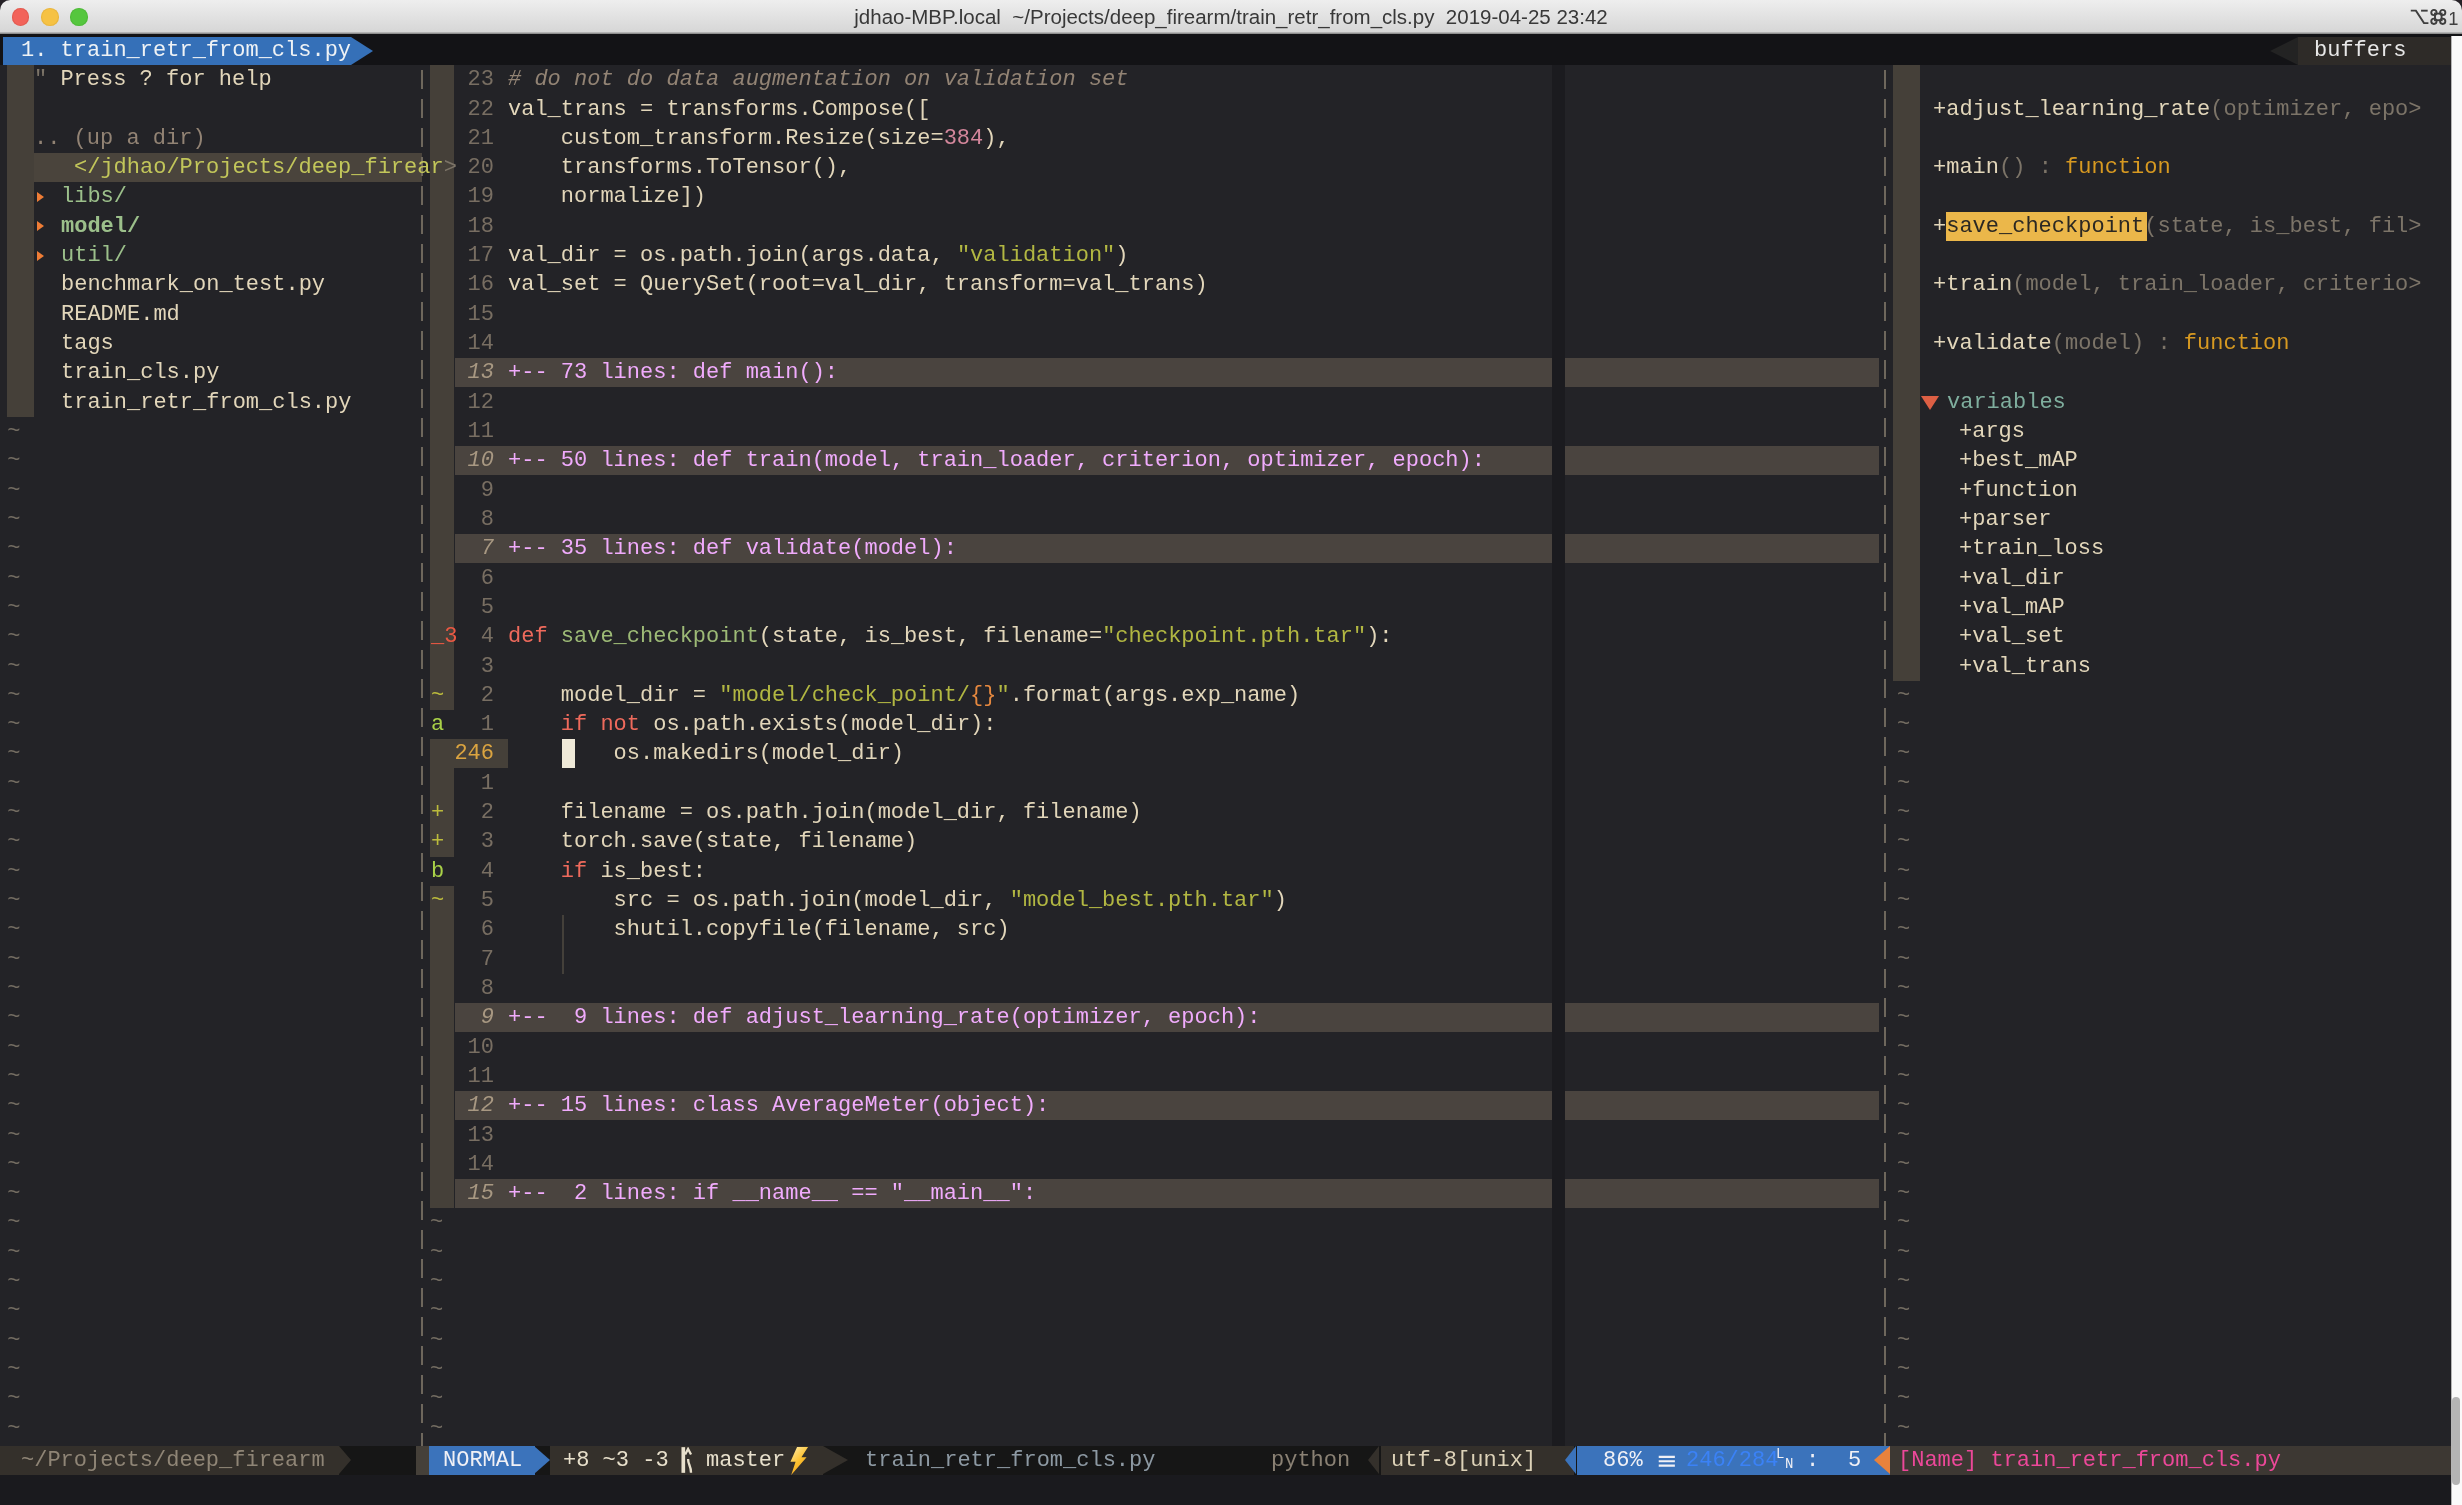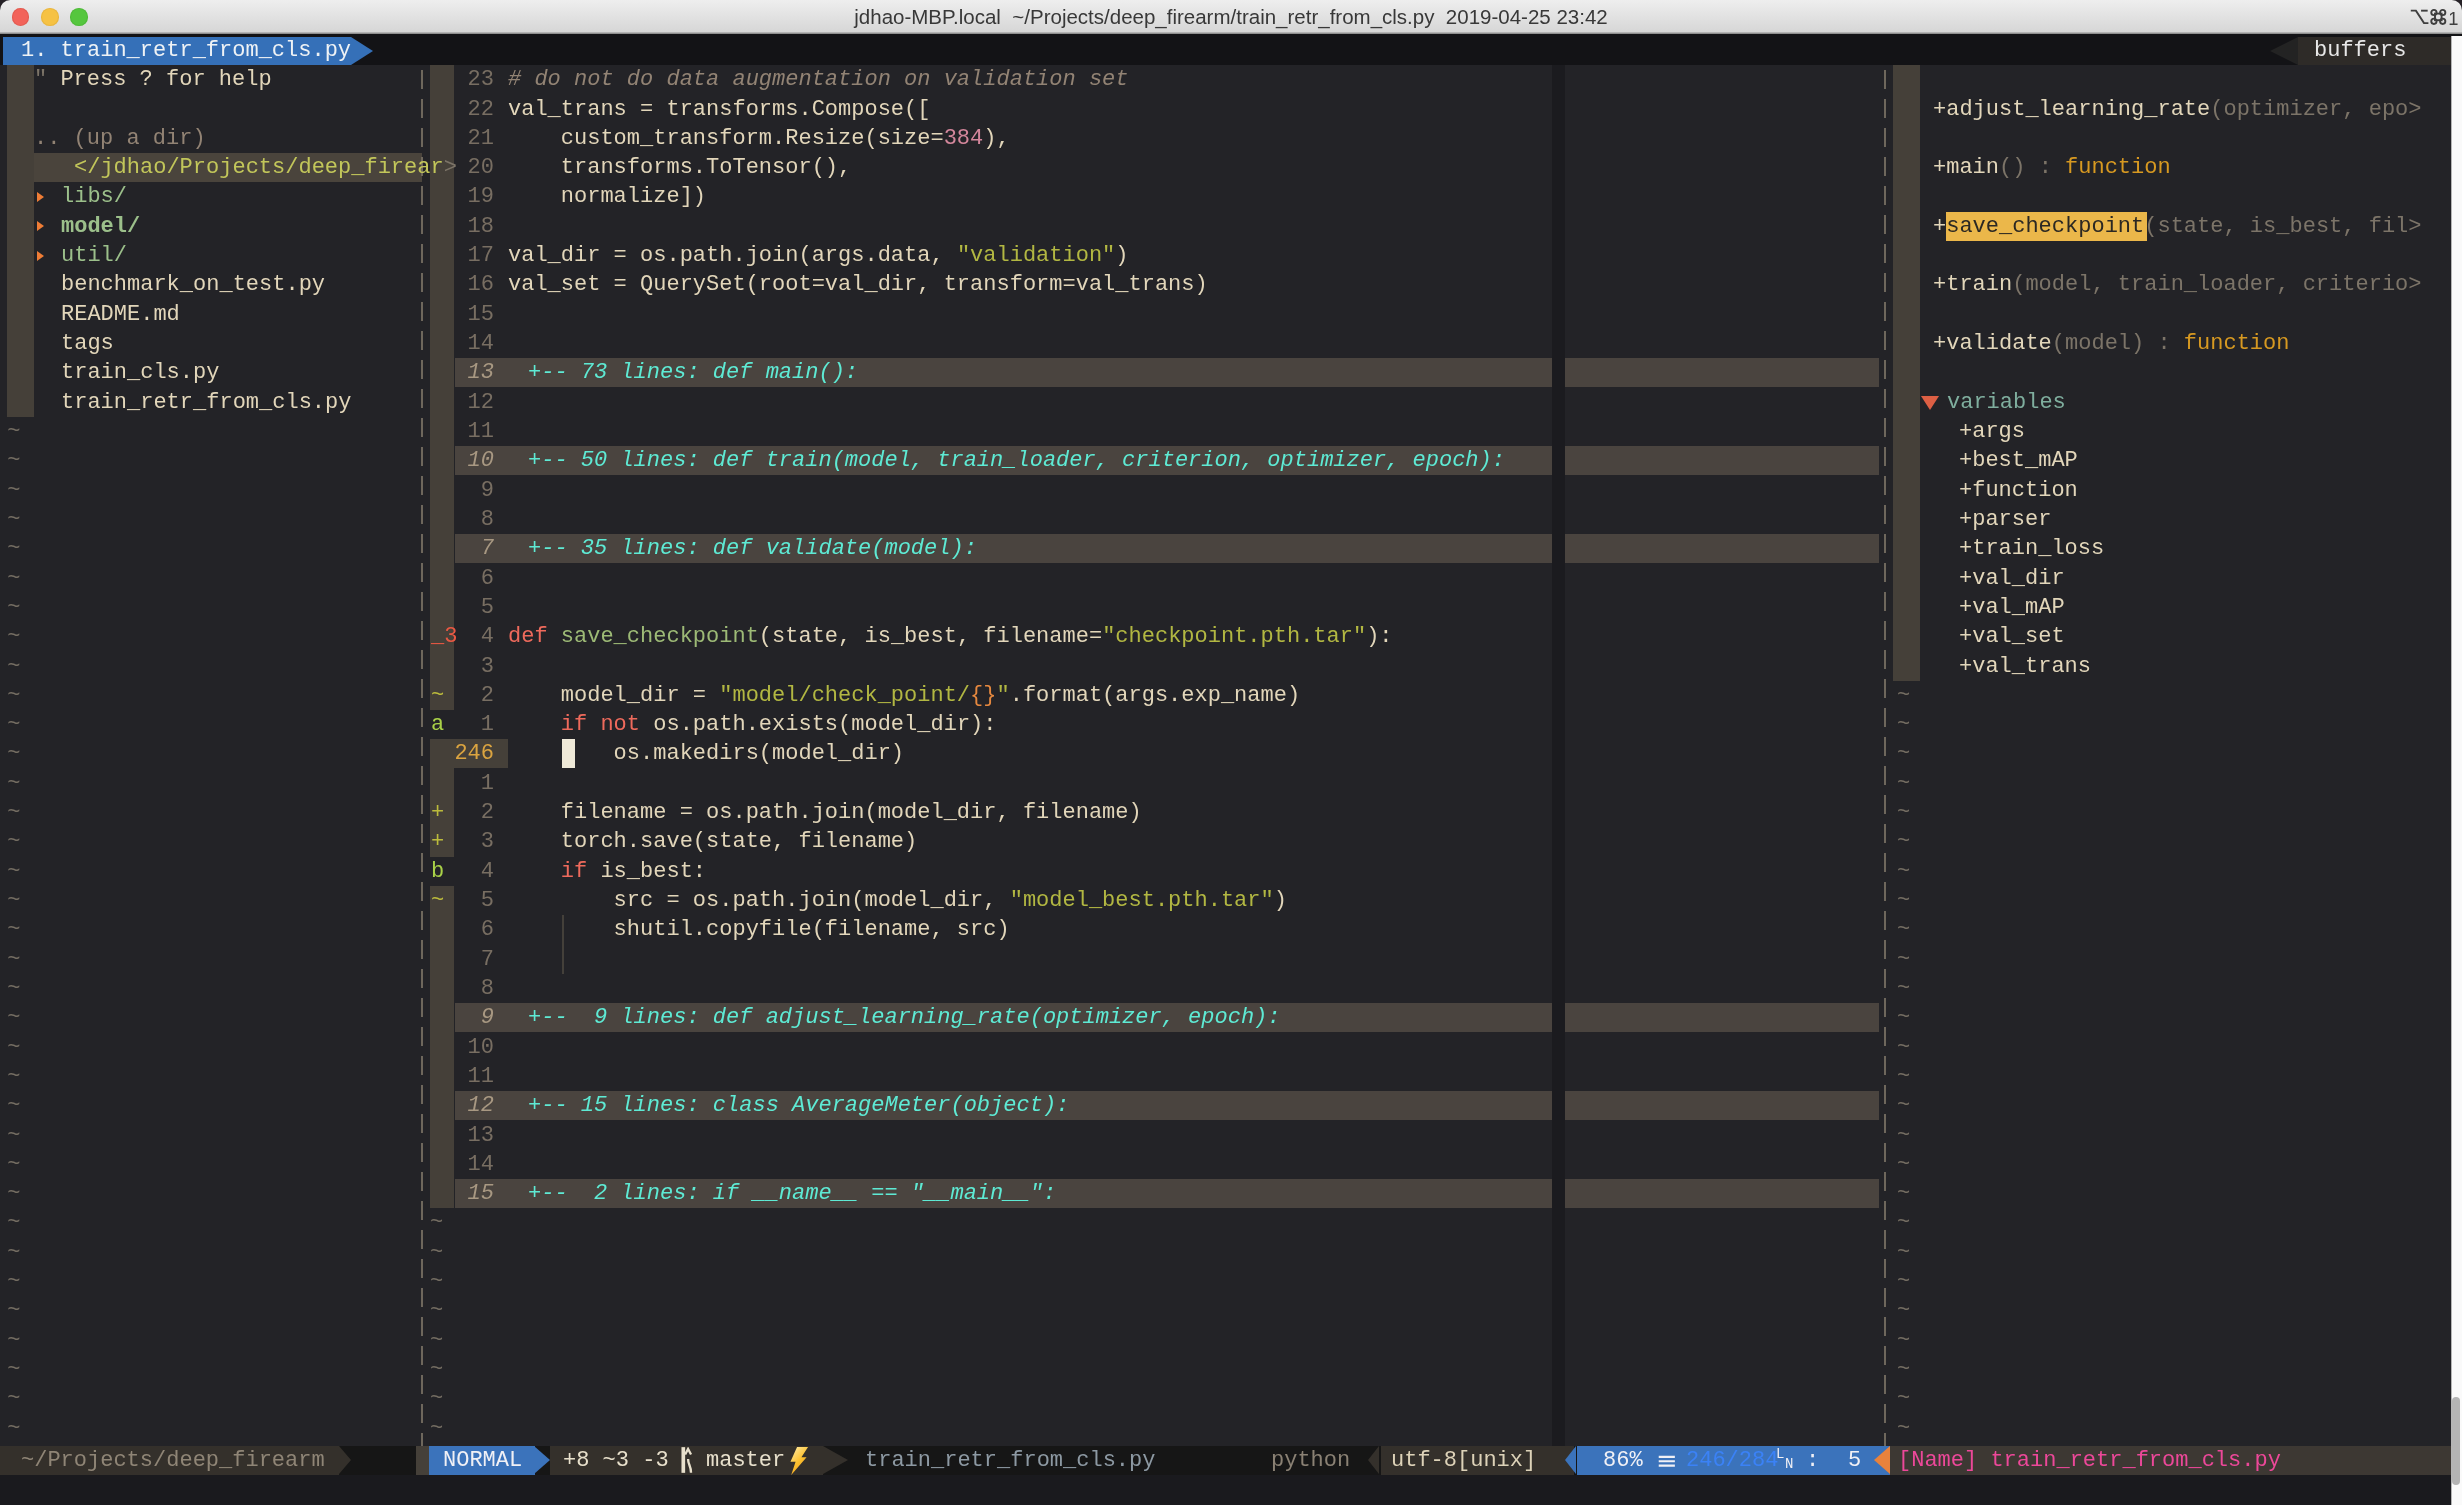--- a/index.html
+++ b/index.html
@@ -11,21 +11,21 @@
 .k{color:#ee6a5c;}
 .f{color:#9dba76;}
 .s{color:#b2b742;}
 .n{color:#d3869b;}
 .o{color:#e5883f;}
 .y{color:#d79921;}
 .t{color:#7fae9e;}
 .d{color:#9cc08b;}
 .ln{color:#786e62;}
 .lnf{color:#a89882;font-style:italic;}
-.ft{color:#5eead4;font-style:italic;margin-left:20px;}
+.ft{color:#f0abfc;}
 .td{color:#746d62;}
 .sg{color:#bcbb3c;}
 .mk{color:#a9d148;}
 .sep{position:absolute;width:2.2px;background-image:repeating-linear-gradient(to bottom,transparent 0px,transparent 5.1px,#6e675c 5.1px,#6e675c 24px,transparent 24px,transparent 29px);}
 .tri{position:absolute;width:0;height:0;}
 </style></head><body>
 
 <div style="position:absolute;top:34px;left:0px;width:2462px;height:1471px;background:#151518;"></div>
 <div style="position:absolute;top:65px;left:0px;width:2452px;height:1381px;background:#232327;"></div>
 <div style="position:absolute;top:0;left:0;width:2462px;height:34px;background:linear-gradient(#eeeeee,#d5d5d5);border-radius:10.3px 10.3px 0 0;box-shadow:inset 0 -1.5px 0 #8f8f8f;"></div>

